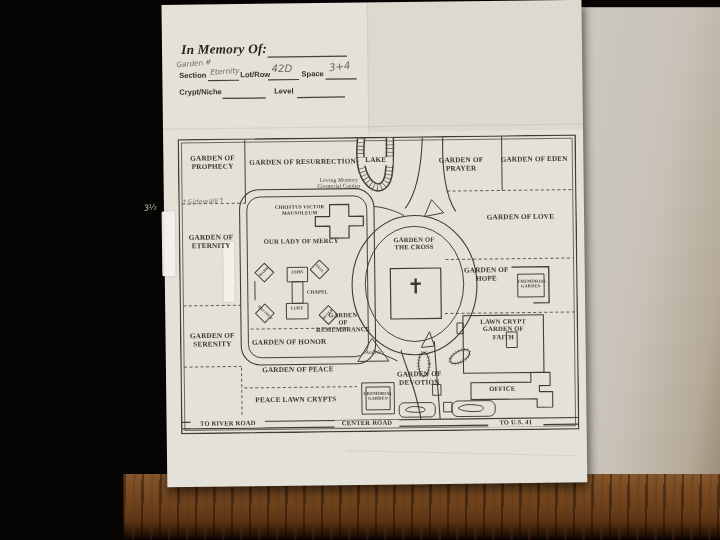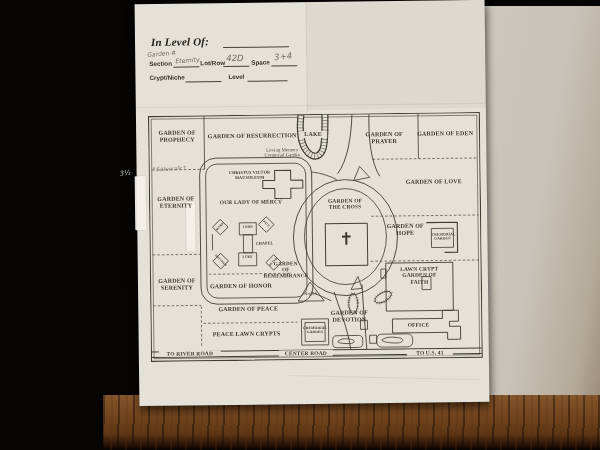--- a/index.html
+++ b/index.html
@@ -49,21 +49,21 @@
 <div class="abs wood-bottom"></div>
 
 <div class="abs paper">
   <div class="abs fold-shade"></div>
   <div class="abs crease-v"></div>
   <div class="abs crease-h"></div>
   <div class="abs crease-d"></div>
   <div class="abs tape" style="left:-2px;top:172px;width:11px;height:54px;"></div>
   <div class="abs tape" style="left:49px;top:198px;width:9px;height:50px;"></div>
 
-  <span class="abs title" style="left:16px;top:32px;">In Level Of:</span>
+  <span class="abs title" style="left:16px;top:32px;">In Memory Of:</span>
   <div class="abs uline" style="left:88px;top:43px;width:66px;"></div>
 
   <span class="abs hand" style="left:12px;top:46px;font-size:6px;transform:rotate(-4deg);">Garden #</span>
 
   <span class="abs flabel" style="left:14px;top:56px;">Section</span>
   <div class="abs uline" style="left:38px;top:62px;width:26px;"></div>
   <span class="abs hand" style="left:40px;top:53px;font-size:6.2px;transform:rotate(-3deg);">Eternity</span>
 
   <span class="abs flabel" style="left:65px;top:56px;">Lot/Row</span>
   <div class="abs uline" style="left:88px;top:62px;width:26px;"></div>

